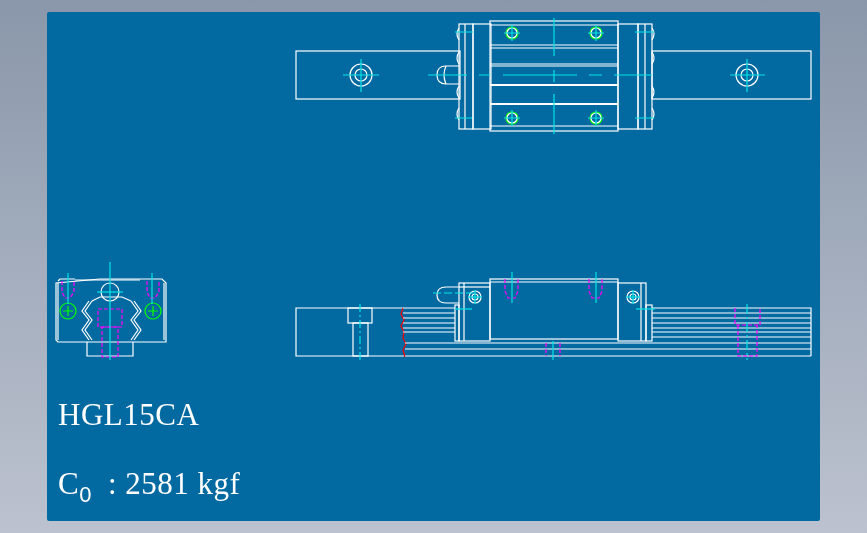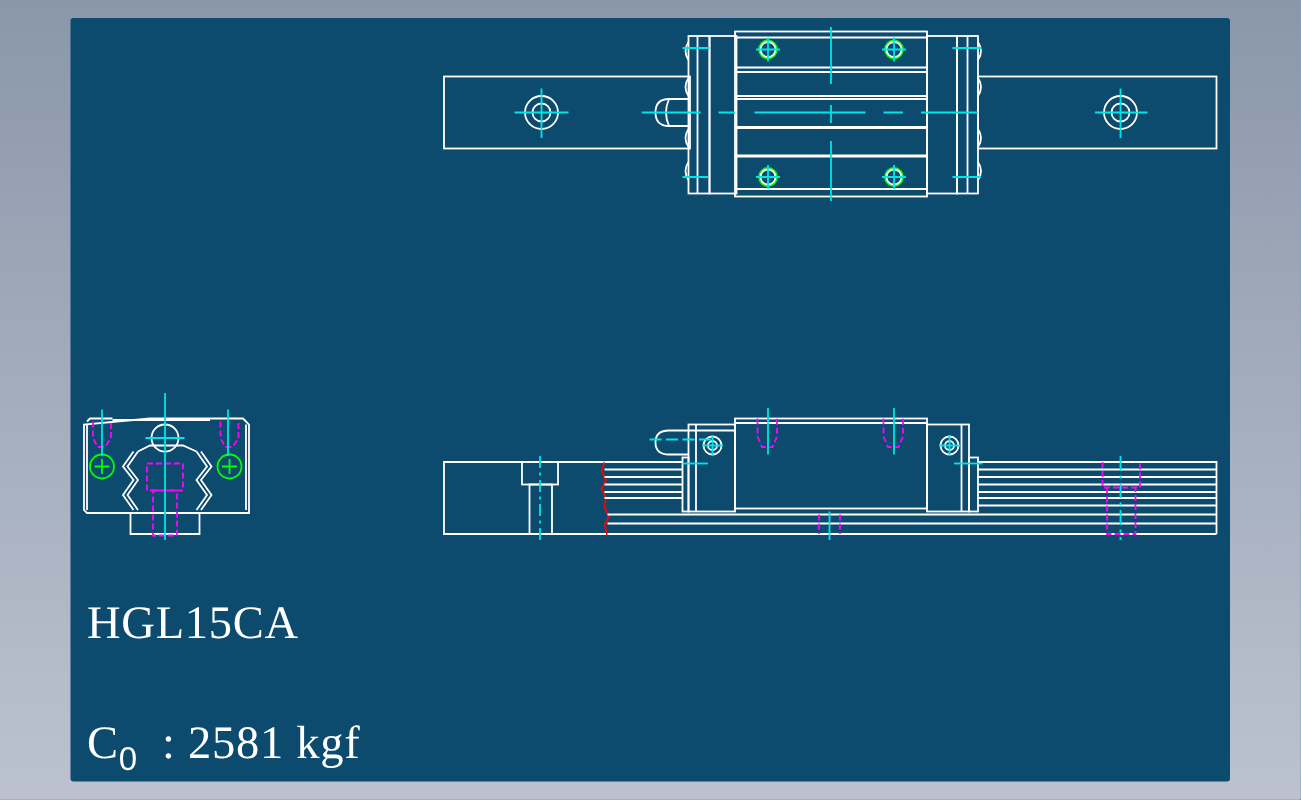--- a/index.html
+++ b/index.html
@@ -1,19 +1,19 @@
 <!DOCTYPE html>
 <html><head>
 <meta charset="utf-8">
 <style>
   html,body{margin:0;padding:0;}
   body{width:867px;height:533px;overflow:hidden;position:relative;
     background:linear-gradient(180deg,#8a97aa 0%,#a3adbd 50%,#bcc2cf 100%);
     font-family:"Liberation Serif","DejaVu Serif",serif;}
-  #canvas{position:absolute;left:47px;top:12px;width:773px;height:509px;background:#0c4a6e;border-radius:2px;overflow:hidden;}
+  #canvas{position:absolute;left:47px;top:12px;width:773px;height:509px;background:#0369a1;border-radius:2px;overflow:hidden;}
   #drawing{position:absolute;left:0;top:0;}
   .lbl{position:absolute;color:#fff;font-family:"Liberation Serif","DejaVu Serif",serif;font-size:31px;line-height:1;white-space:nowrap;letter-spacing:0.5px;}
   .sub{font-size:22px;position:relative;top:8px;font-family:"Liberation Sans","DejaVu Sans",sans-serif;font-weight:300;}
 </style>
 </head>
 <body>
 
 <div id="canvas">
 <svg id="drawing" width="773" height="509" viewBox="47 12 773 509" xmlns="http://www.w3.org/2000/svg" fill="none" stroke-width="1.2">
 
@@ -175,18 +175,18 @@
       <line x1="636" y1="309" x2="655" y2="309"></line>
       <line x1="553" y1="341" x2="553" y2="360"></line>
       <line x1="747" y1="304" x2="747" y2="360" stroke-dasharray="10 3 2 3"></line>
     </g>
   </g>
 </svg>
 
 <div class="lbl" style="left:11px;top:387px;">HGL15CA</div>
 
 
-<div class="lbl" style="left:11px;top:467px;">
+<div class="lbl" style="left:11px;top:456px;">
   <span>C</span><span class="sub">0</span><span style="display:inline-block;width:16px;"></span><span>:</span>
   <span>2581</span>
   <span>kgf</span>
 </div>
 </div>
 
 </body></html>

